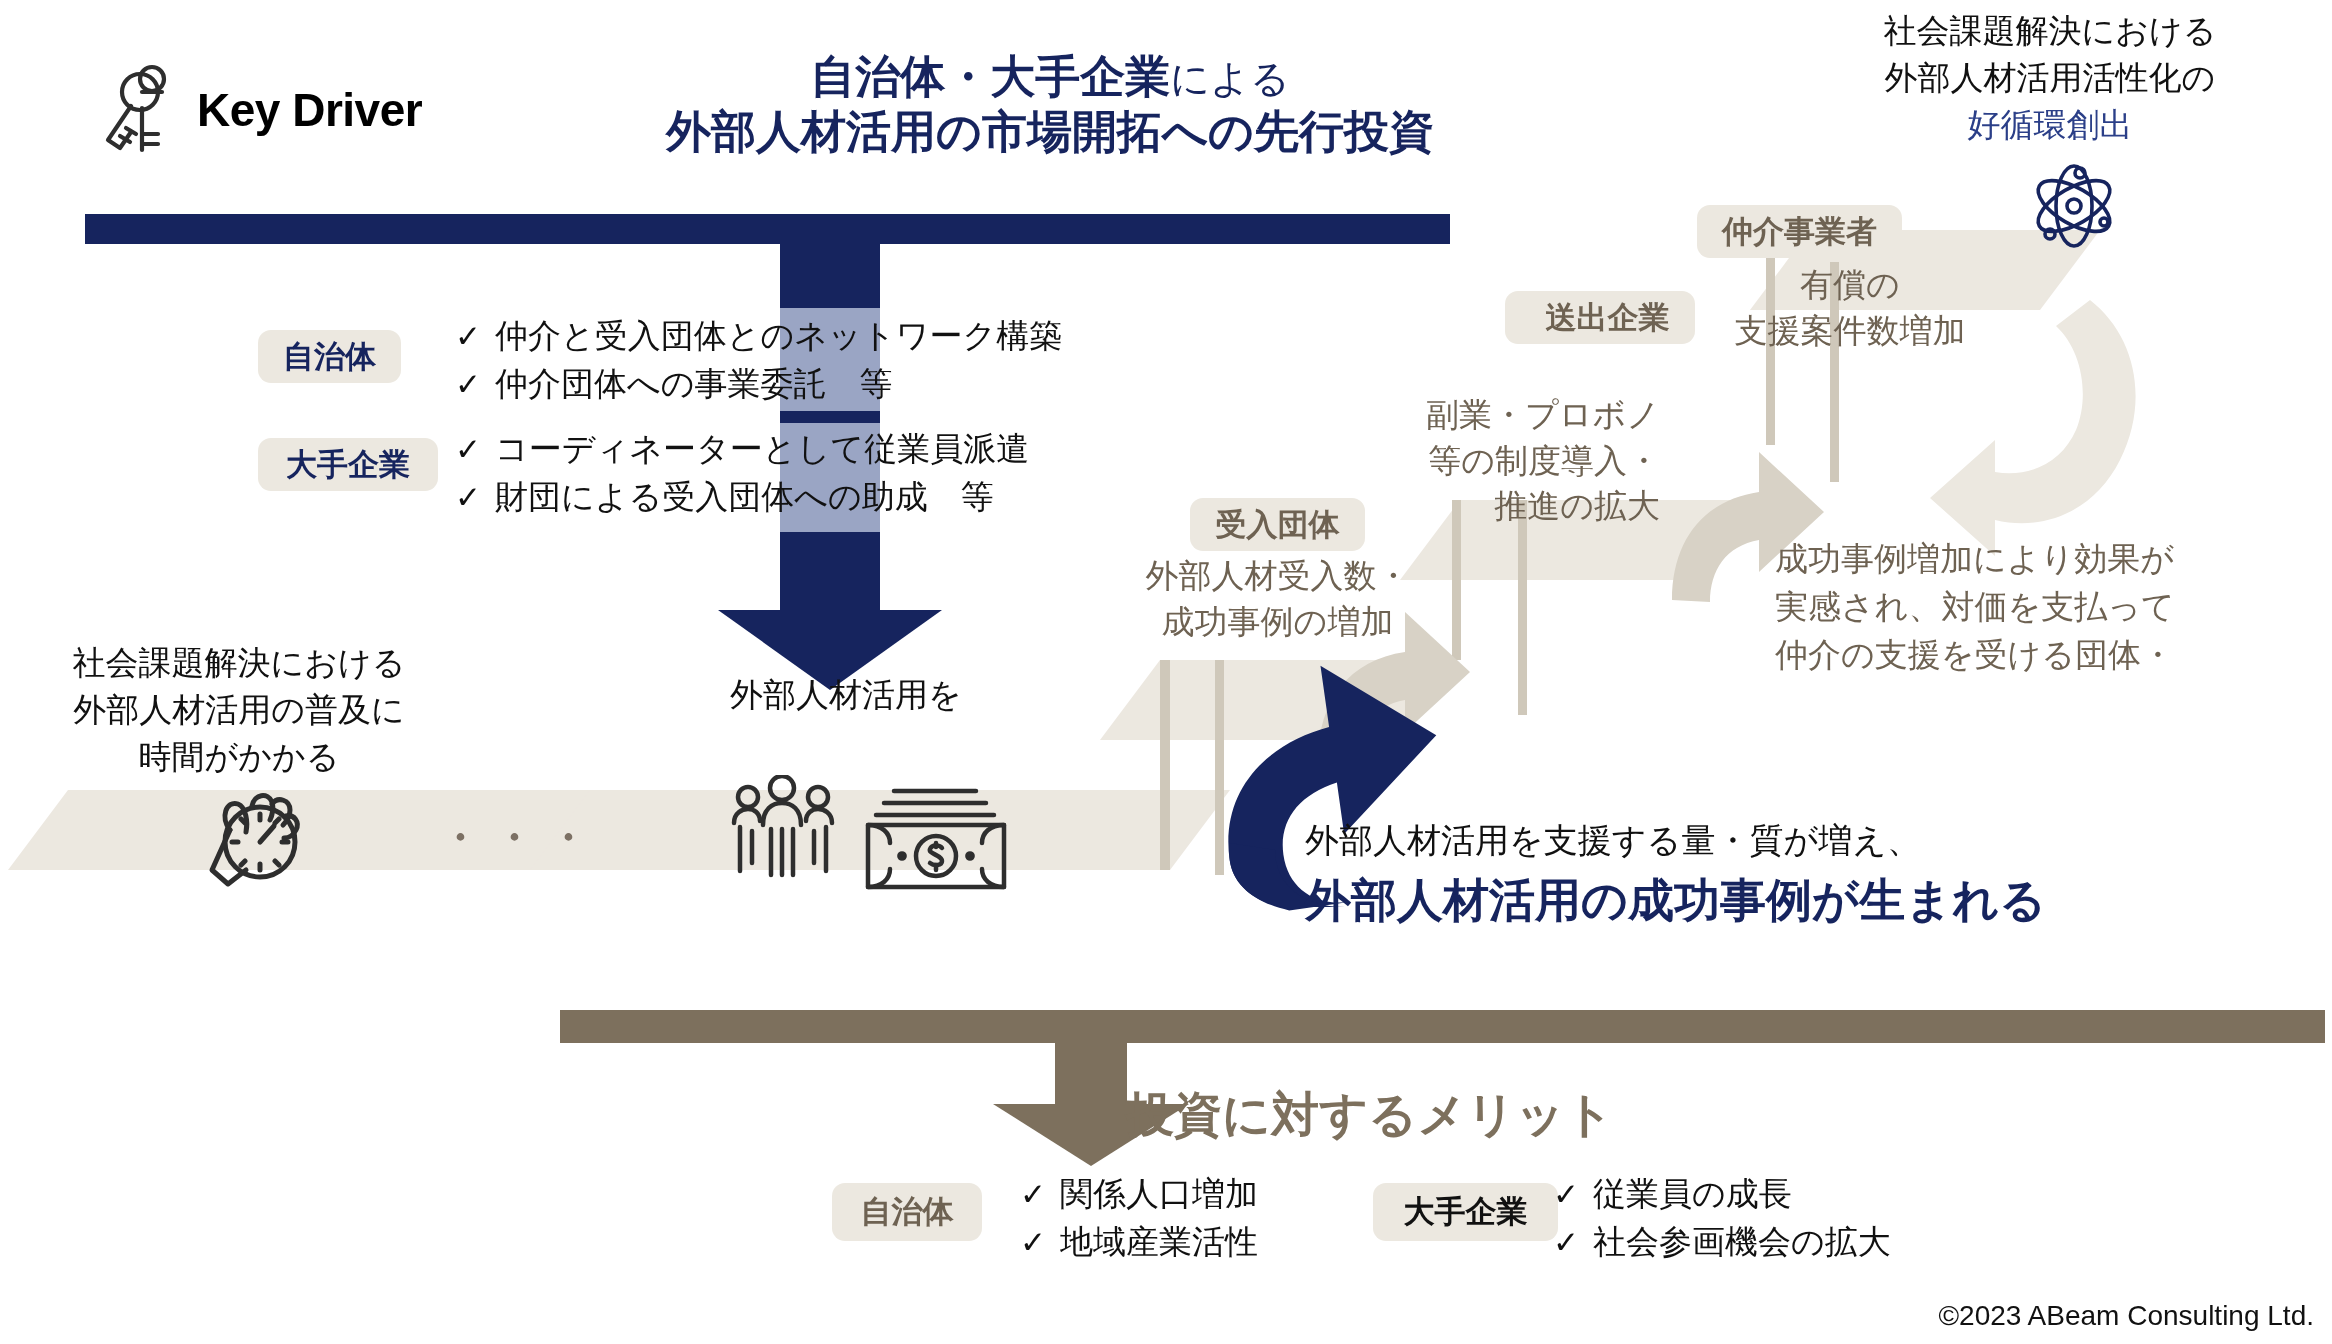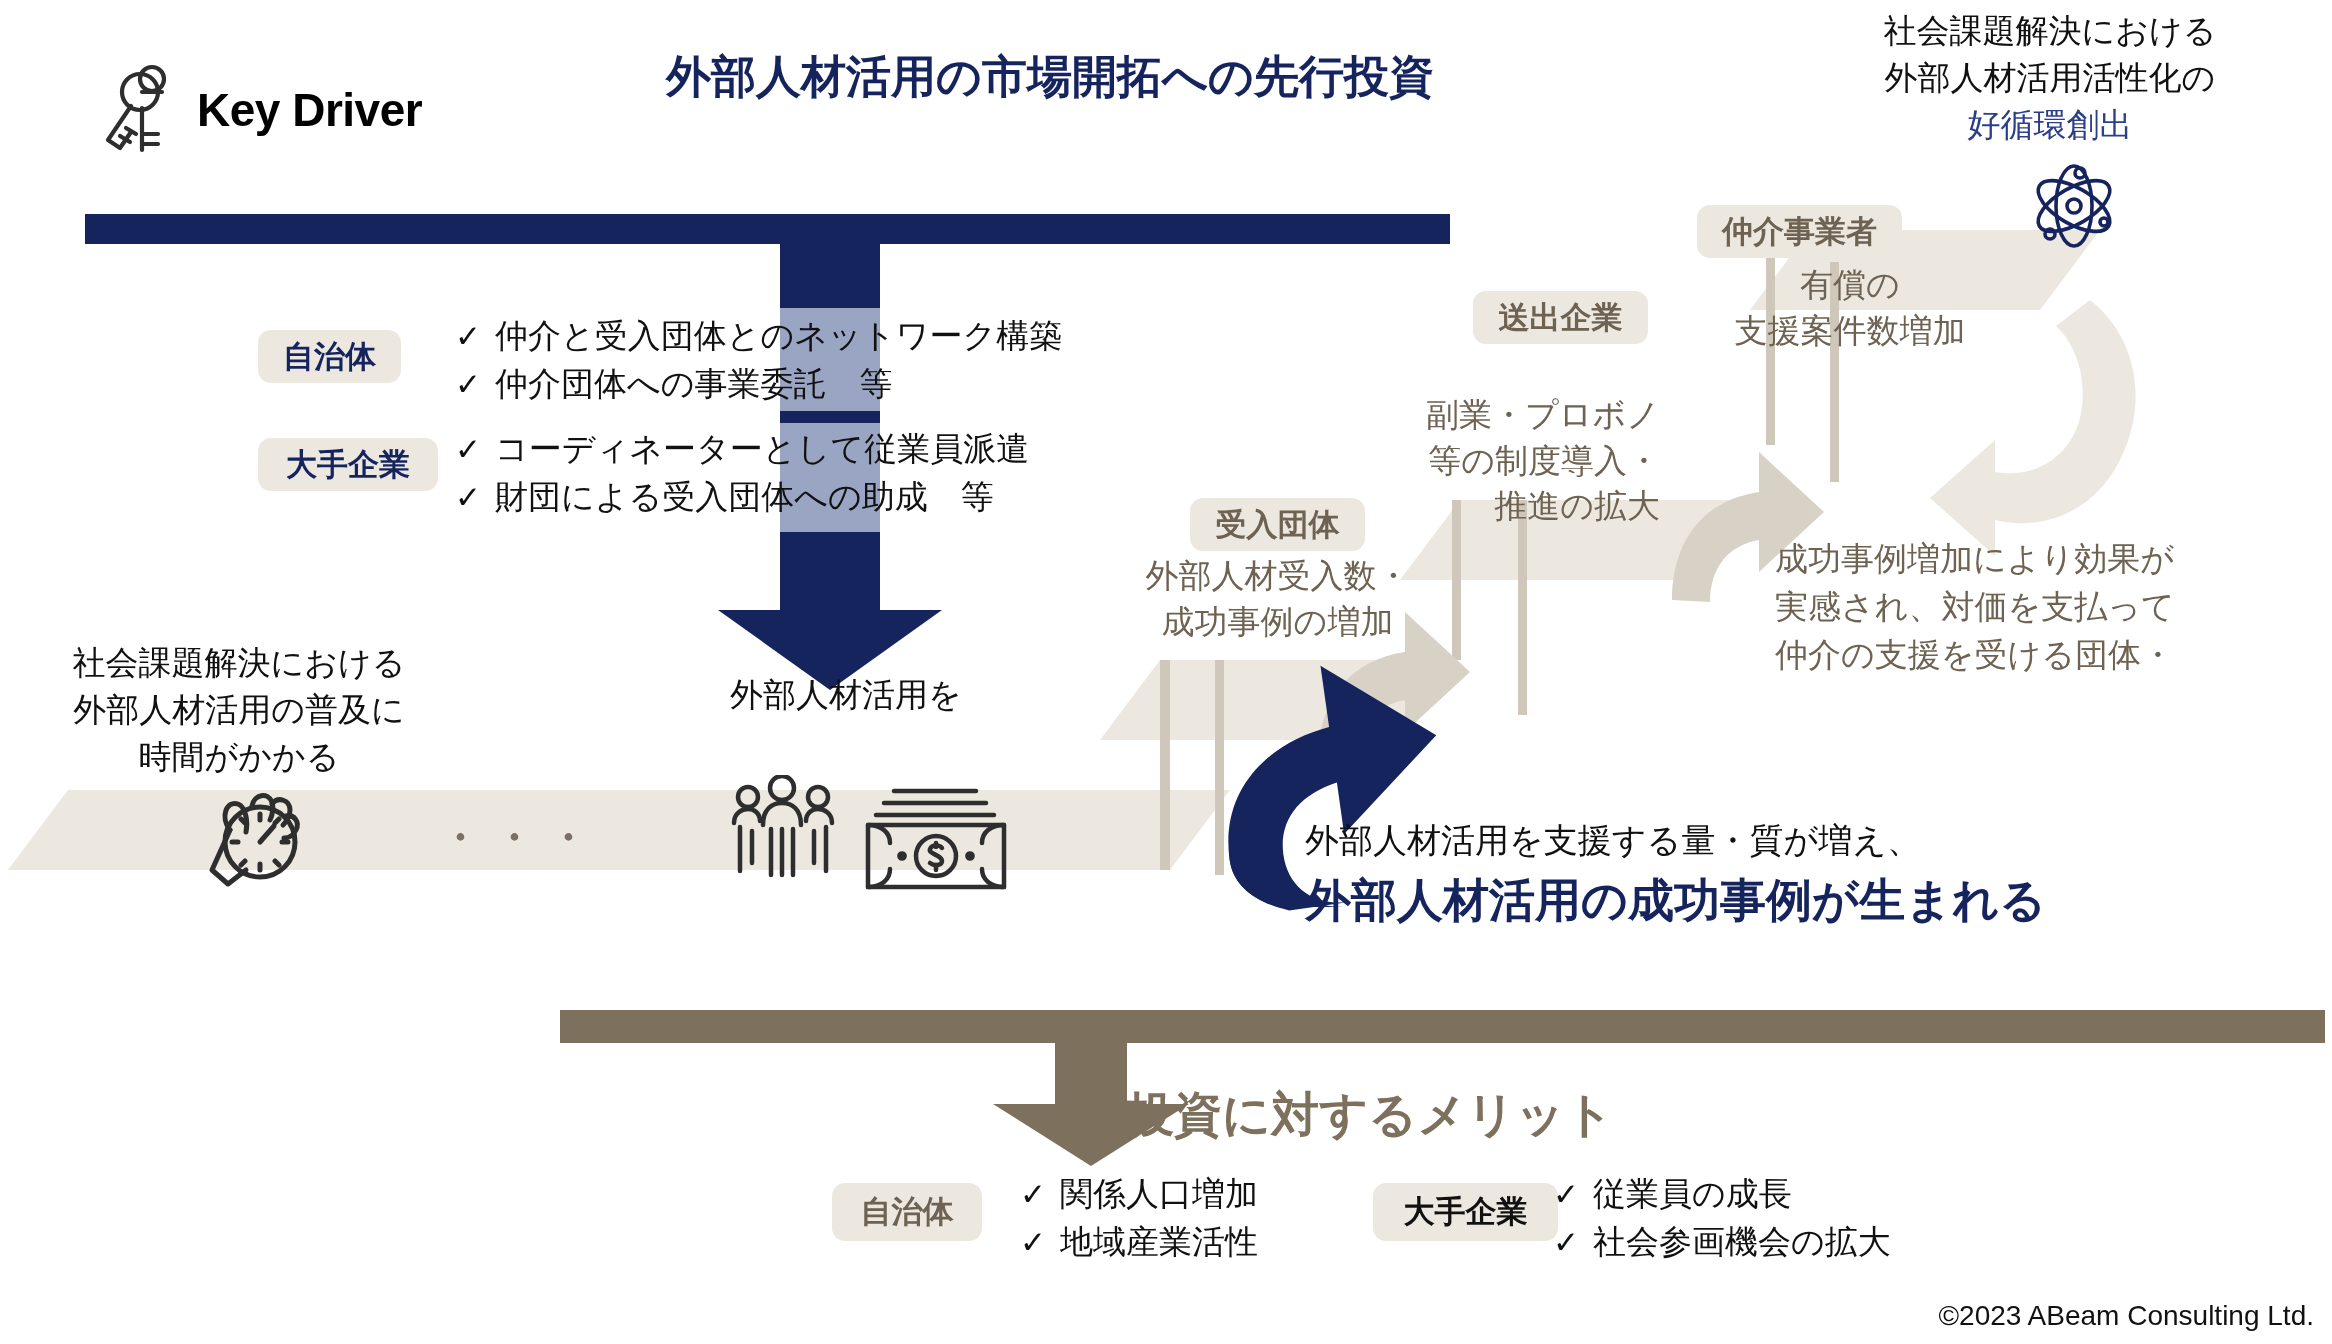--- a/index.html
+++ b/index.html
@@ -53,21 +53,21 @@
 
   
   #center-note{left:636px;top:672px;width:420px;text-align:center;font-size:33px;line-height:1.42;color:#111;}
   #people-money-icon{left:730px;top:775px;}
 
   
   #pill-ukeire{left:1190px;top:498px;width:175px;height:53px;}
   #txt-ukeire{left:1105px;top:553px;width:345px;text-align:center;font-size:33px;line-height:1.38;color:#6e6252;}
 
   
-  #pill-soshutsu{left:1473px;top:291px;width:175px;height:53px;}
+  #pill-soshutsu{left:1505px;top:291px;width:175px;height:53px;padding-left:15px;}
   #txt-soshutsu{left:1370px;top:348px;width:290px;text-align:right;font-size:33px;line-height:1.38;color:#6e6252;margin-top:44px;}
 
   
   #pill-chukai{left:1697px;top:205px;width:205px;height:53px;}
   #txt-chukai{left:1700px;top:262px;width:300px;text-align:center;font-size:33px;line-height:1.38;color:#6e6252;}
 
   
   #tr-note{left:1830px;top:8px;width:440px;text-align:center;font-size:33px;line-height:1.42;color:#111;}
   #tr-note .hl{color:#2b3f88;}
   #atom-icon{left:2028px;top:160px;}
@@ -154,20 +154,21 @@
         <path d="M42 30 L62 30"></path>
         <path d="M42 46 L42 88 M42 72 L58 72 M42 82 L58 82"></path>
         <path d="M31 44 L8 78 L20 86 L31 70 M20 74 L30 80 M26 66 L36 72"></path>
       </g>
     </svg>
   </span>
   <span id="key-driver-label">Key Driver</span>
 </div>
 
 <div id="main-title" class="abs">
+  <div class="ln"><span>自治体・大手企業</span><span class="sub">による</span></div>
   <div class="ln">外部人材活用の市場開拓への先行投資</div>
 </div>
 
 <div id="navy-bar" class="abs"></div>
 <div id="navy-arrow-shaft-top" class="abs"></div>
 <div id="navy-arrow-mid1" class="abs"></div>
 <div id="navy-arrow-div" class="abs"></div>
 <div id="navy-arrow-mid2" class="abs"></div>
 <div id="navy-arrow-shaft-bot" class="abs"></div>
 <div id="navy-arrow-head" class="abs"></div>

